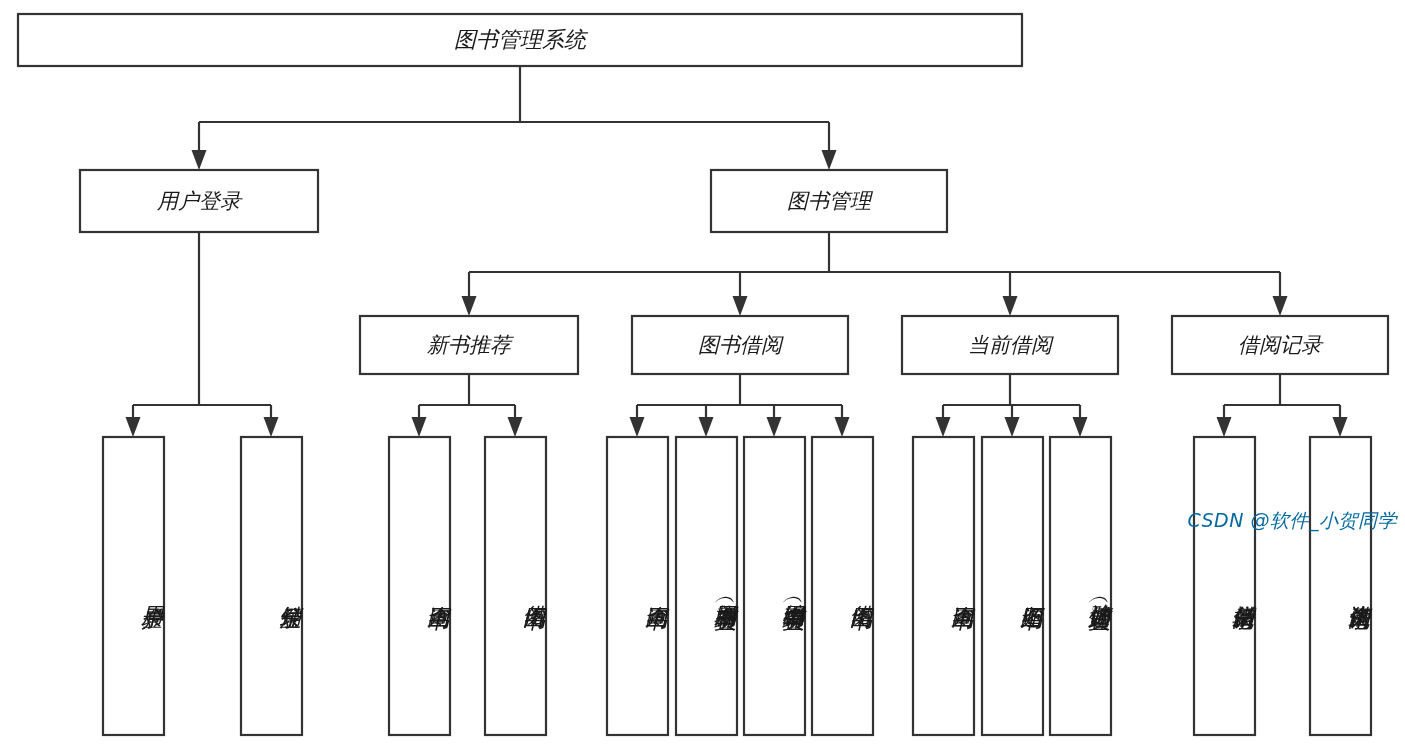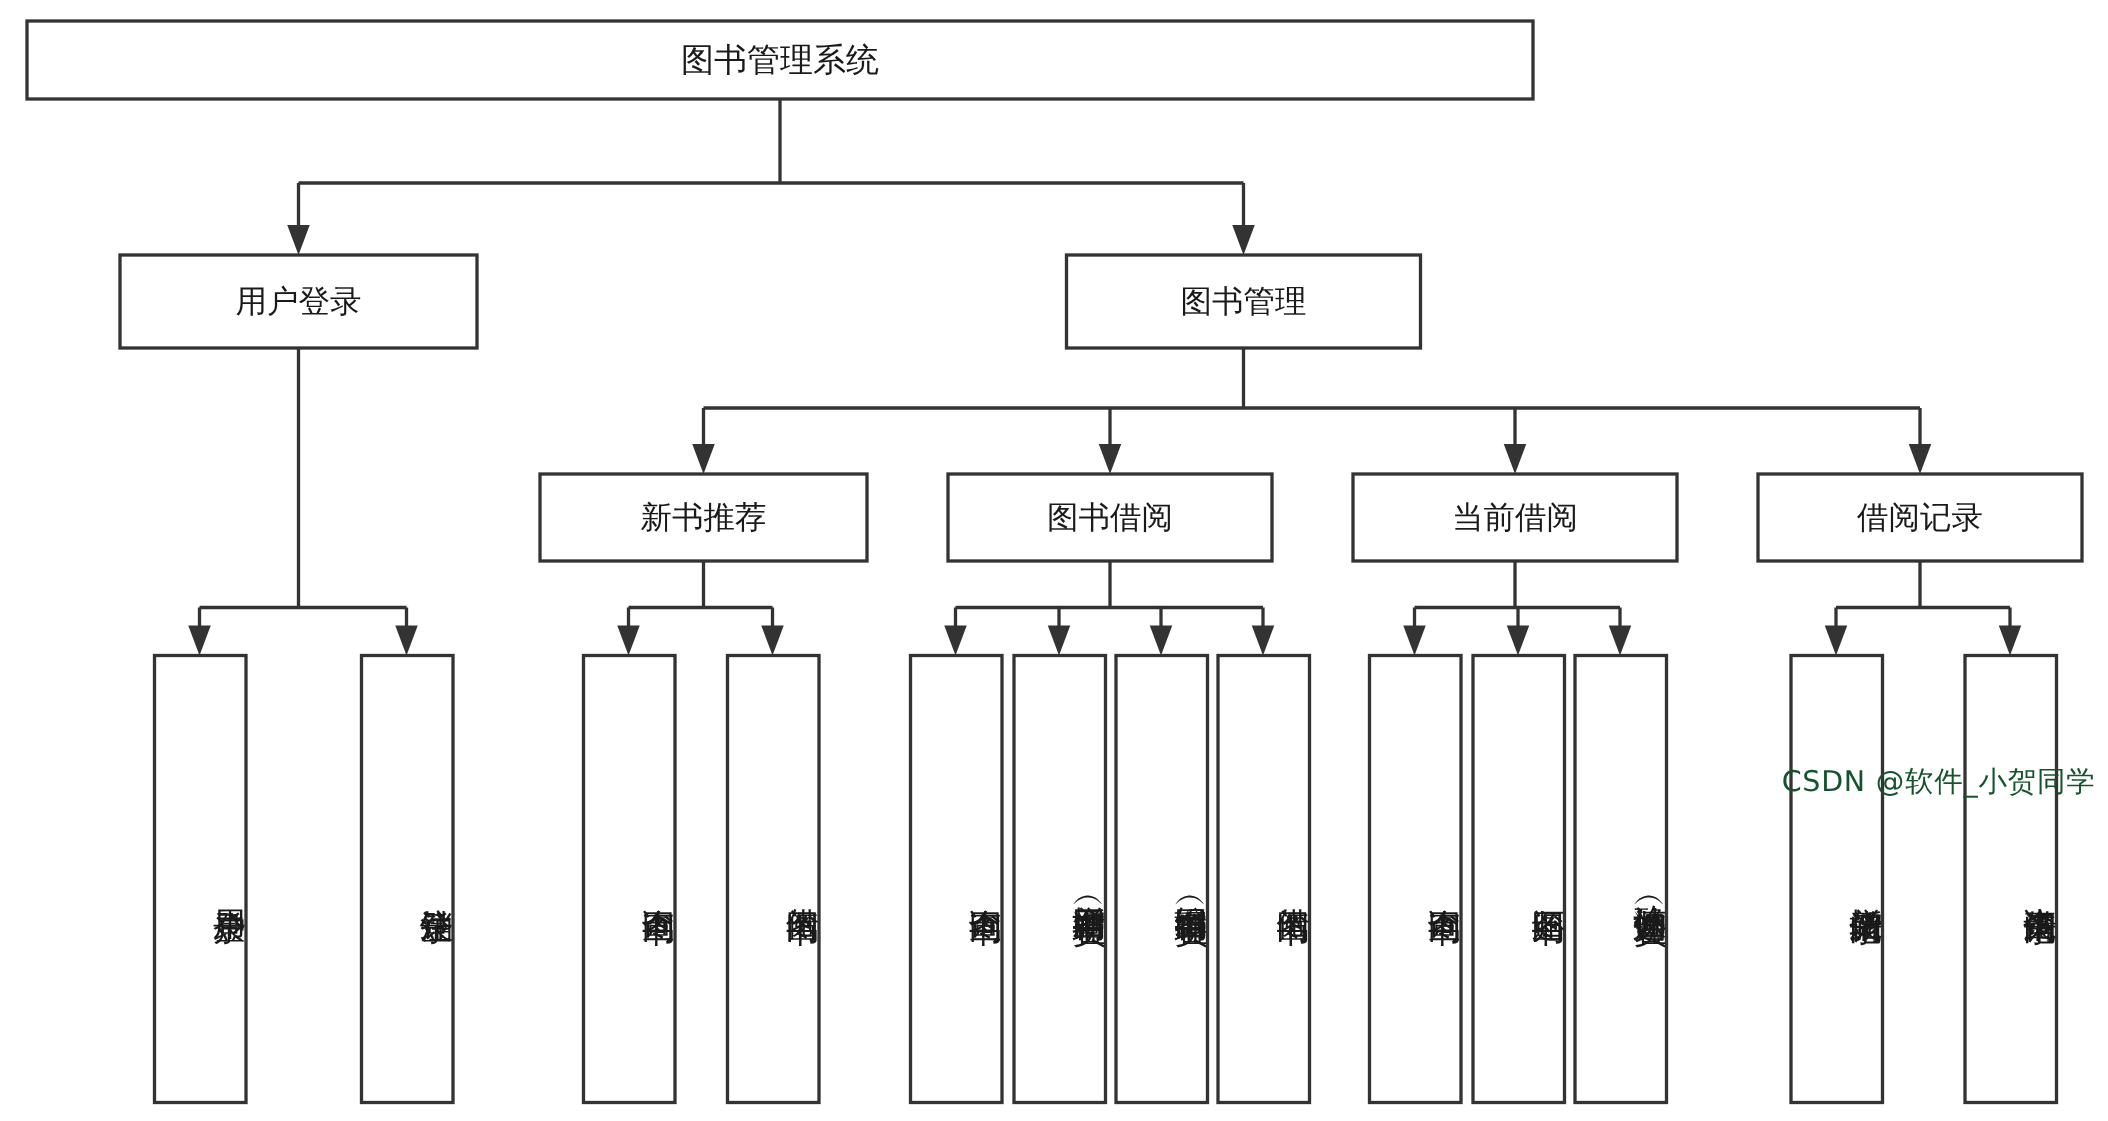--- a/index.html
+++ b/index.html
@@ -12,20 +12,21 @@
     width: 1405px;
     height: 747px;
     font-family: "DejaVu Sans", "Liberation Sans", sans-serif;
     overflow: hidden;
     position: relative;
   }
   #diagram-root {
     position: relative;
     width: 1405px;
     height: 540px;
+    font-style: italic;
   }
   svg.diagram-canvas {
     position: absolute;
     left: 0;
     top: 0;
     width: 1405px;
     height: 747px;
     display: block;
   }
   .node-box {
@@ -68,21 +69,21 @@
     letter-spacing: 1px;
     white-space: nowrap;
     pointer-events: none;
   }
   .watermark {
     position: absolute;
     right: 8px;
     bottom: 6px;
     font-family: "DejaVu Sans", "Liberation Sans", sans-serif;
     font-size: 19px;
-    color: #14532d;
+    color: #0369a1;
     letter-spacing: 0.5px;
     user-select: none;
   }
 </style>
 </head>
 <body>
 
 <div id="diagram-root">
 
   <svg class="diagram-canvas" viewBox="0 0 1405 747" xmlns="http://www.w3.org/2000/svg">

